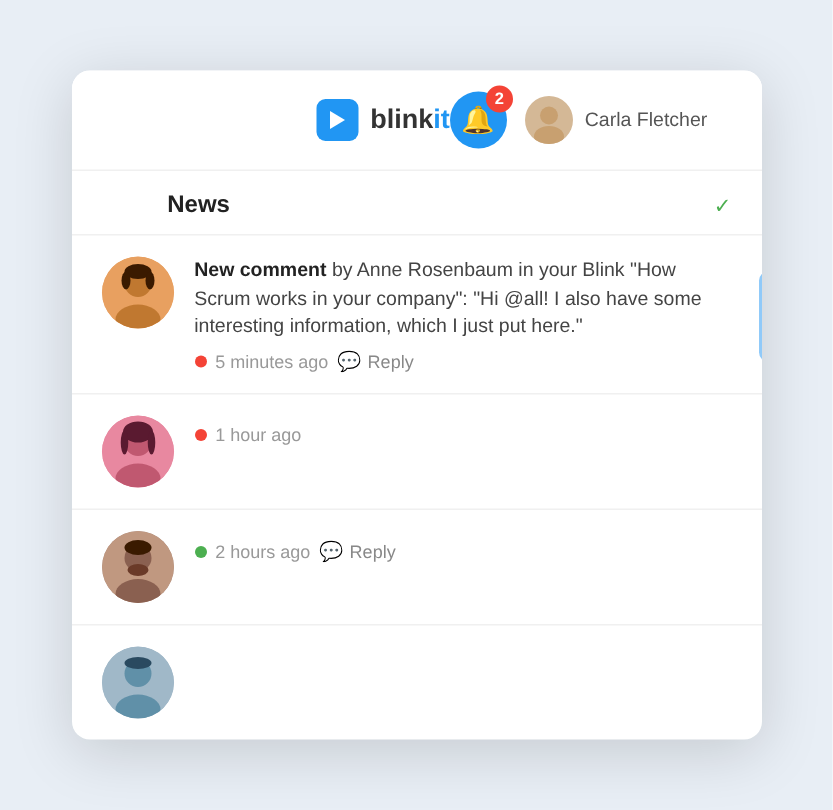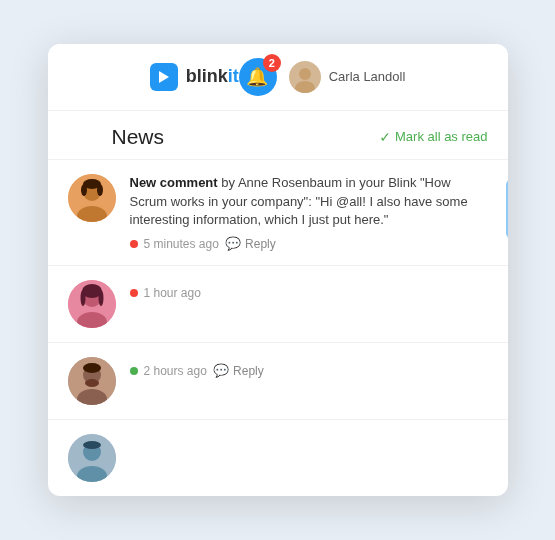--- a/index.html
+++ b/index.html
@@ -20,22 +20,22 @@
       box-shadow: 0 8px 40px rgba(0,0,0,0.15);
       width: 460px;
       overflow: hidden;
       position: relative;
     }
 
     
     .topbar {
       display: flex;
       align-items: center;
-      justify-content: center;
-      padding: 14px 24px;
+      justify-content: flex-end;
+      padding: 14px 36px;
       border-bottom: 1px solid #f0f0f0;
       background: #fff;
     }
     .logo {
       display: flex;
       align-items: center;
       gap: 8px;
     }
     .logo-icon {
       width: 28px;
@@ -117,22 +117,22 @@
     }
 
     
     .section-header {
       display: flex;
       align-items: center;
       justify-content: space-between;
       padding: 14px 20px 10px;
     }
     .section-title {
-      font-size: 21px;
-      font-weight: 400;
+      font-size: 16px;
+      font-weight: 700;
       color: #222;
       padding-left: 44px;
     }
     .mark-all-read {
       display: flex;
       align-items: center;
       gap: 4px;
       color: #4caf50;
       font-size: 13px;
       cursor: pointer;
@@ -273,30 +273,29 @@
         </div>
         <div class="bell-badge">2</div>
       </div>
       <div class="user-info">
         <div class="user-avatar" style="background:#d4b896;">
           <svg viewBox="0 0 32 32" xmlns="http://www.w3.org/2000/svg">
             <circle cx="16" cy="13" r="6" fill="#c8a070"></circle>
             <ellipse cx="16" cy="27" rx="10" ry="7" fill="#c8a070"></ellipse>
           </svg>
         </div>
-        <span class="user-name">Carla Landoll</span>
+        <span class="user-name">Carla Fletcher</span>
       </div>
     </div>
   </div>
 
   <div class="section-header">
     <span class="section-title">News</span>
     <div class="mark-all-read">
       <span class="check-icon">✓</span>
-      <span>Mark all as read</span>
     </div>
   </div>
 
   <div class="notification-list">
 
     <div class="notification-item">
       <div class="notif-avatar avatar-1" style="background:#e8a060;">
         <svg viewBox="0 0 48 48" xmlns="http://www.w3.org/2000/svg">
           <circle cx="24" cy="24" r="24" fill="#e8a060"></circle>
           <circle cx="24" cy="18" r="9" fill="#c07830"></circle>

